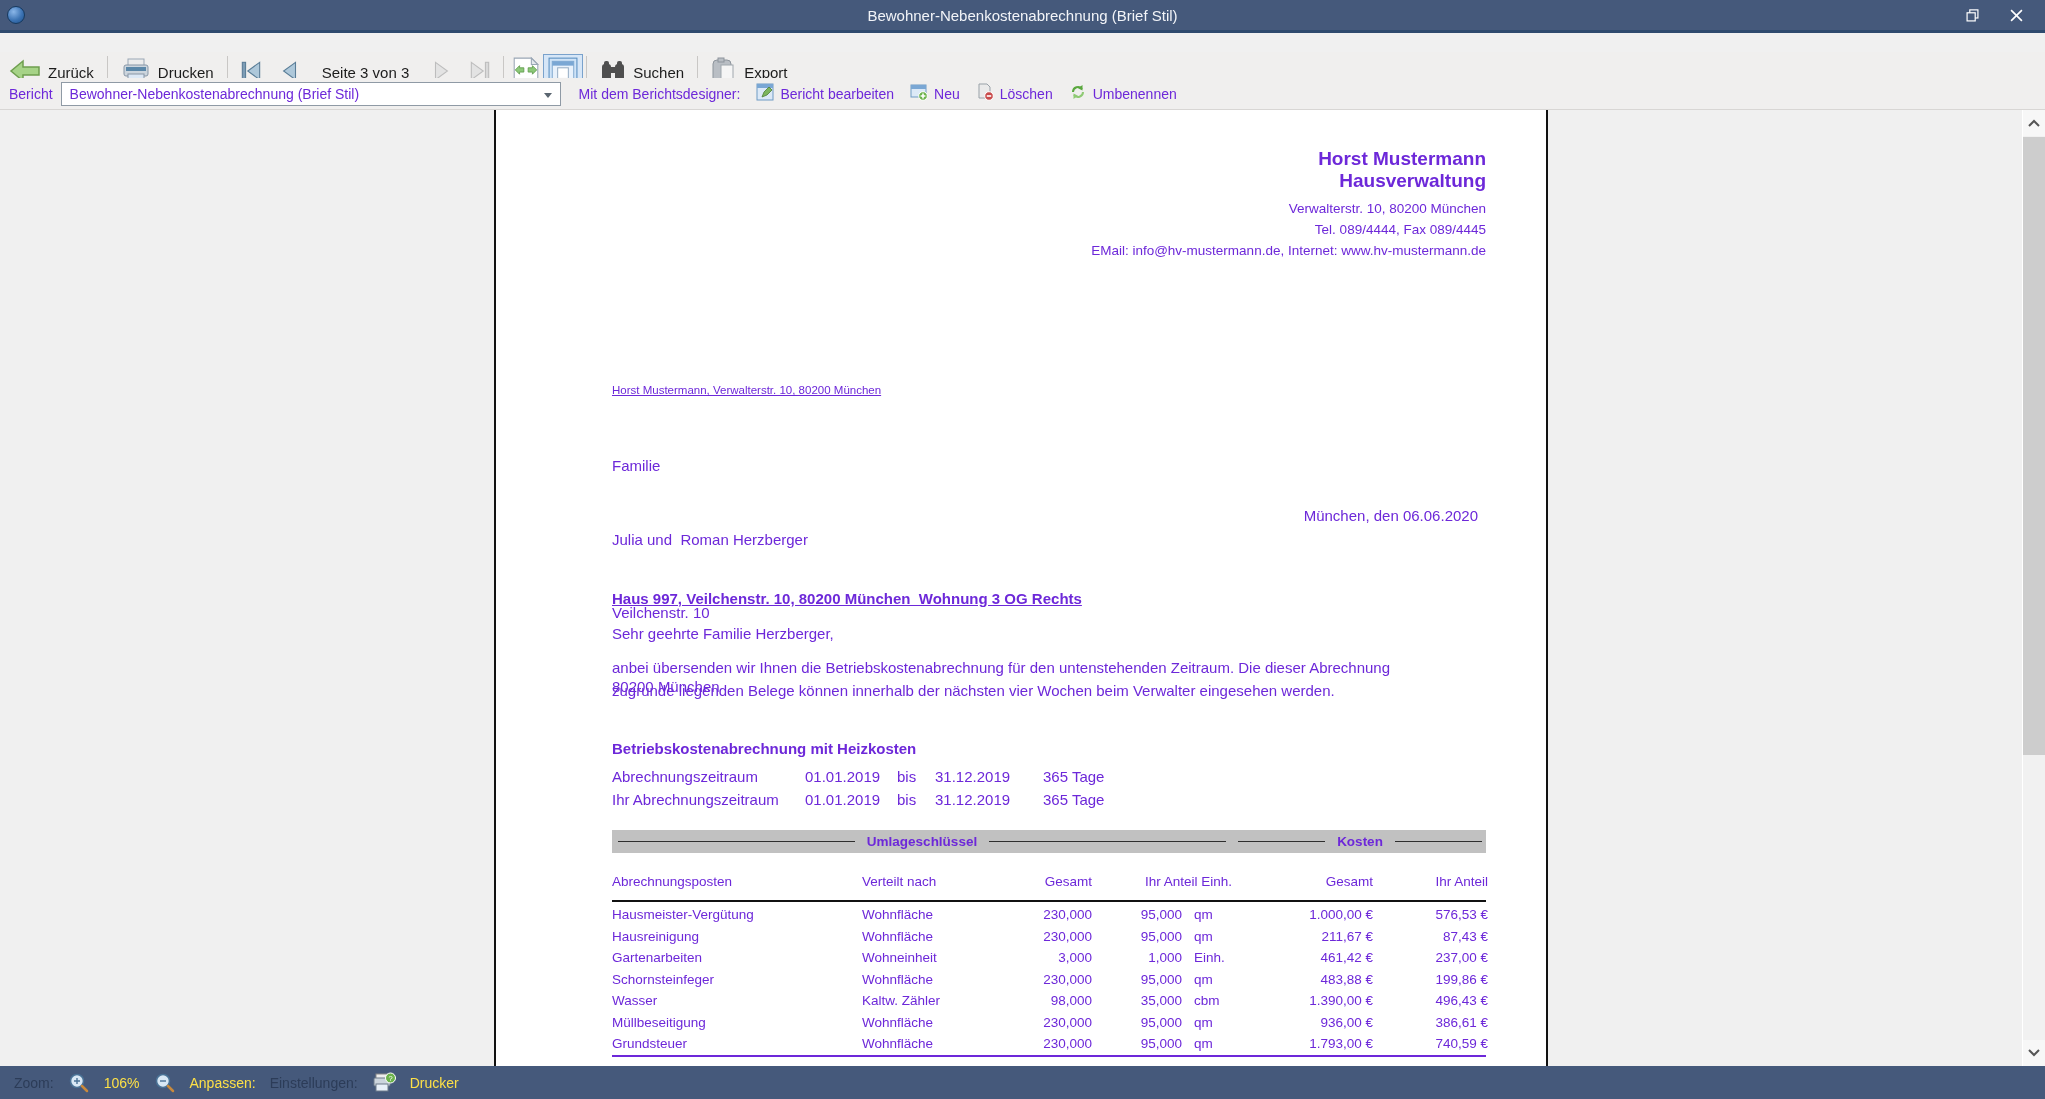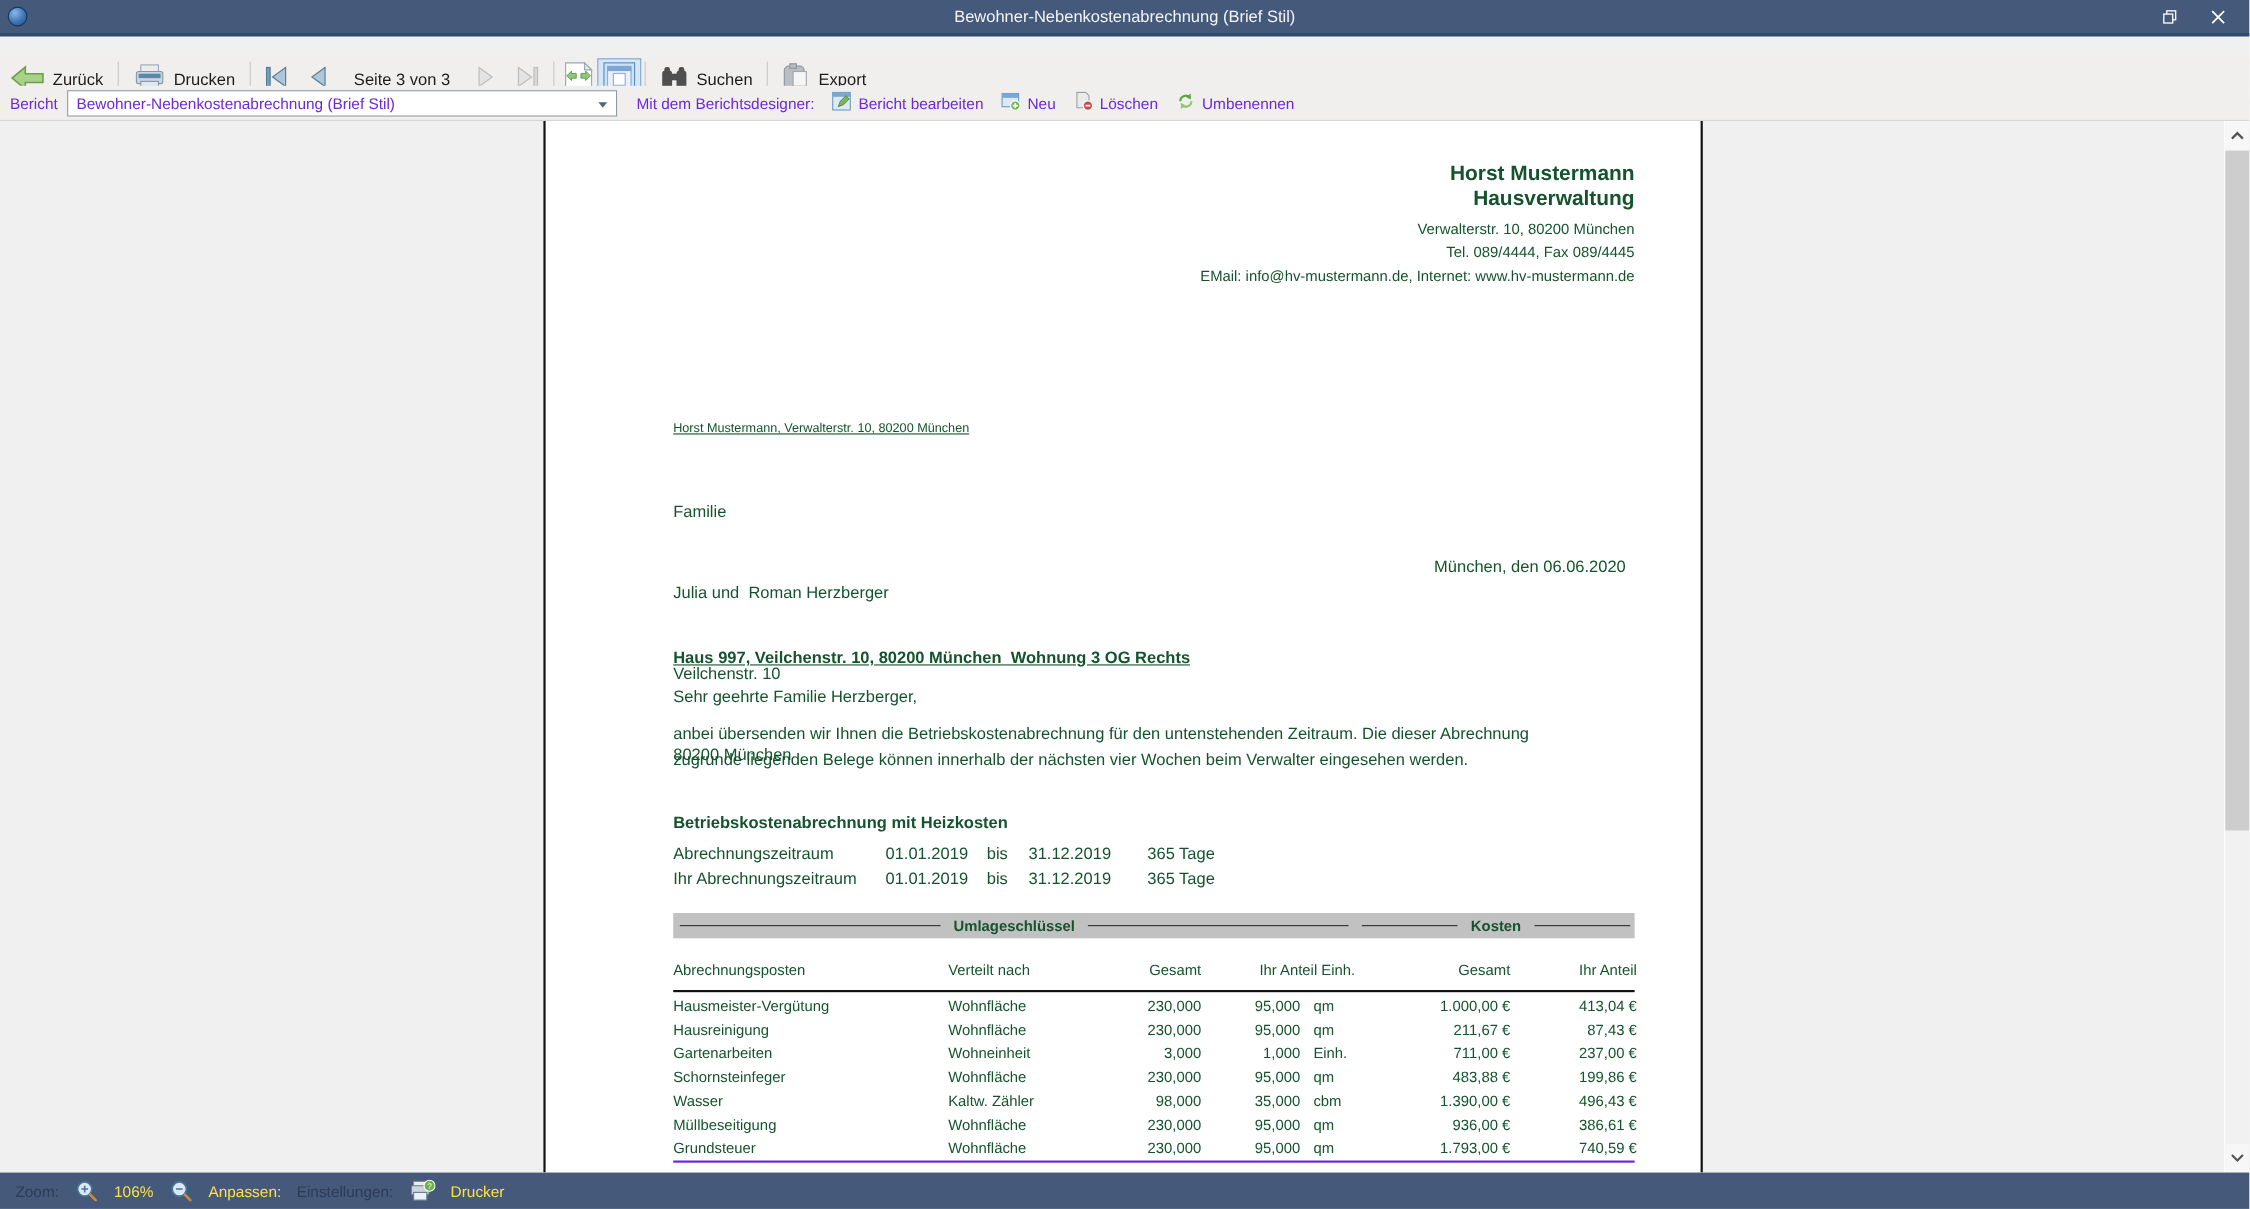--- a/index.html
+++ b/index.html
@@ -34,21 +34,21 @@
     display:flex; align-items:center; padding:0 8px; position:relative; }
   .report-select .caret { position:absolute; right:8px; top:10px; width:0; height:0;
     border-left:4px solid transparent; border-right:4px solid transparent; border-top:5px solid #5a6570; }
   .designer-label { margin-left:18px; }
   .rb-btn { display:flex; align-items:center; gap:6px; margin-left:16px; }
 
   
   .docarea { position:absolute; top:110px; left:0; right:0; bottom:33px; background:#f0f0f0; overflow:hidden; }
   .paper { position:absolute; left:494px; width:1054px; top:0; bottom:0; background:#ffffff;
     border-left:2px solid #111; border-right:2px solid #111; }
-  .paper-content { position:absolute; left:116px; right:60px; top:0; bottom:0; color:#14532d; }
+  .paper-content { position:absolute; left:116px; right:60px; top:0; bottom:0; color:#6d28d9; }
   .letterhead { position:absolute; top:38px; right:0; text-align:right; }
   .lh-big { font-size:19px; font-weight:bold; line-height:22px; }
   .lh-small { font-size:13.5px; line-height:21px; }
   .lh-gap { height:6px; }
   .sender-line { position:absolute; top:274px; left:0; font-size:11.5px; text-decoration:underline; }
   .recipient { position:absolute; top:295px; left:0; font-size:15px; line-height:24.5px; white-space:pre-wrap; }
   .date-line { position:absolute; top:397px; right:8px; font-size:15px; }
   .subject { position:absolute; top:480px; left:0; font-size:15px; font-weight:bold;
     text-decoration:underline; white-space:pre-wrap; }
   .salutation { position:absolute; top:515px; left:0; font-size:15px; }
@@ -324,38 +324,38 @@
         </div>
 
         <div class="trows">
             <div class="trow">
               <div class="">Hausmeister-Vergütung</div>
               <div class="">Wohnfläche</div>
               <div class="ra">230,000</div>
               <div class="ra">95,000</div>
               <div class="unit">qm</div>
               <div class="ra">1.000,00 €</div>
-              <div class="ra">413,04 €</div>
+              <div class="ra">576,53 €</div>
             </div>
             <div class="trow">
               <div class="">Hausreinigung</div>
               <div class="">Wohnfläche</div>
               <div class="ra">230,000</div>
               <div class="ra">95,000</div>
               <div class="unit">qm</div>
               <div class="ra">211,67 €</div>
               <div class="ra">87,43 €</div>
             </div>
             <div class="trow">
               <div class="">Gartenarbeiten</div>
               <div class="">Wohneinheit</div>
               <div class="ra">3,000</div>
               <div class="ra">1,000</div>
               <div class="unit">Einh.</div>
-              <div class="ra">711,00 €</div>
+              <div class="ra">461,42 €</div>
               <div class="ra">237,00 €</div>
             </div>
             <div class="trow">
               <div class="">Schornsteinfeger</div>
               <div class="">Wohnfläche</div>
               <div class="ra">230,000</div>
               <div class="ra">95,000</div>
               <div class="unit">qm</div>
               <div class="ra">483,88 €</div>
               <div class="ra">199,86 €</div>

